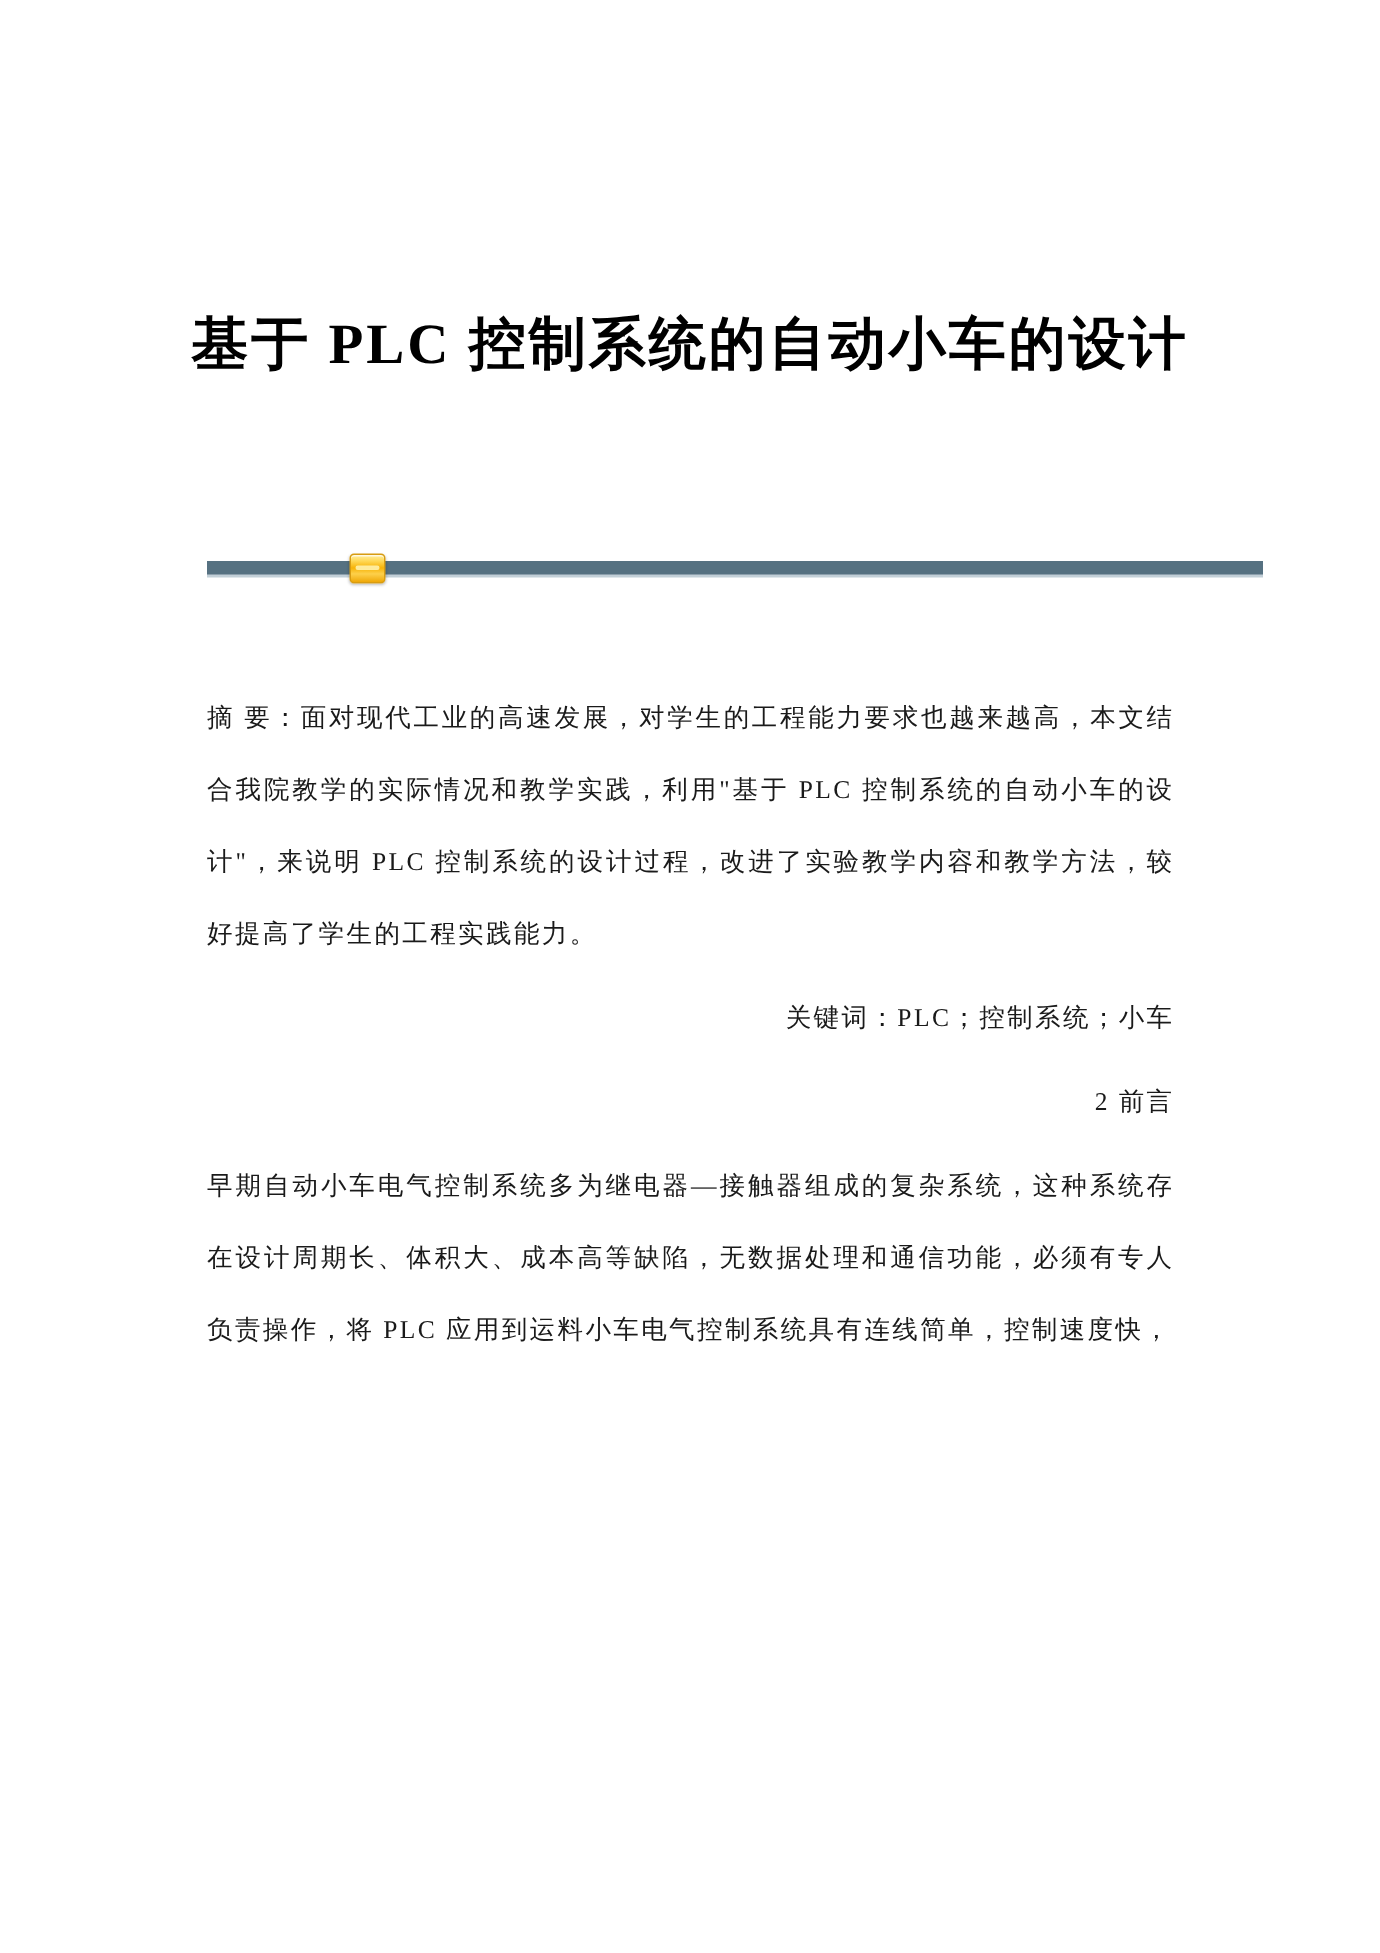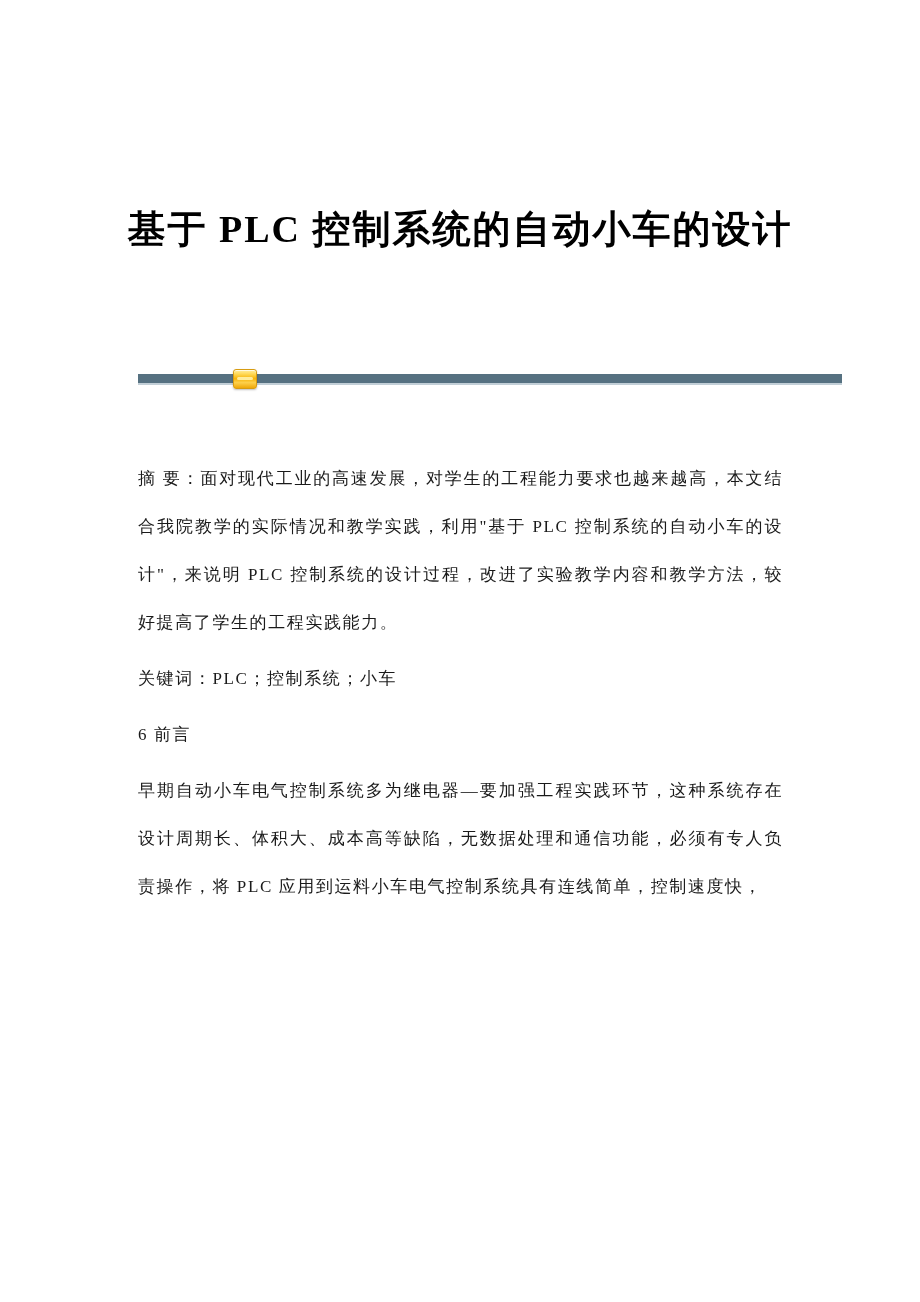--- a/index.html
+++ b/index.html
@@ -73,38 +73,38 @@
   .body-text p {
     margin: 0 0 8px 0;
     font-size: 17px;
     line-height: 48px;
     letter-spacing: 1.6px;
     text-align: justify;
     text-justify: inter-ideograph;
     color: #1a1a1a;
   }
   .body-text p.no-justify {
-    text-align: left;
+    text-align: right;
   }
 </style>
 </head>
 <body>
 
 <div class="page">
 
   <h1 class="doc-title">基于 PLC 控制系统的自动小车的设计</h1>
 
   <div class="divider">
     <span class="badge"></span>
   </div>
 
   <div class="body-text">
     <p>摘 要：面对现代工业的高速发展，对学生的工程能力要求也越来越高，本文结合我院教学的实际情况和教学实践，利用"基于 PLC 控制系统的自动小车的设计"，来说明 PLC 控制系统的设计过程，改进了实验教学内容和教学方法，较好提高了学生的工程实践能力。</p>
 
     <p class="no-justify">关键词：PLC；控制系统；小车</p>
 
-    <p class="no-justify">6 前言</p>
+    <p class="no-justify">2 前言</p>
 
 
-    <p>早期自动小车电气控制系统多为继电器—要加强工程实践环节，这种系统存在设计周期长、体积大、成本高等缺陷，无数据处理和通信功能，必须有专人负责操作，将 PLC 应用到运料小车电气控制系统具有连线简单，控制速度快，</p>
+    <p>早期自动小车电气控制系统多为继电器—接触器组成的复杂系统，这种系统存在设计周期长、体积大、成本高等缺陷，无数据处理和通信功能，必须有专人负责操作，将 PLC 应用到运料小车电气控制系统具有连线简单，控制速度快，</p>
   </div>
 
 </div>
 
 </body></html>

